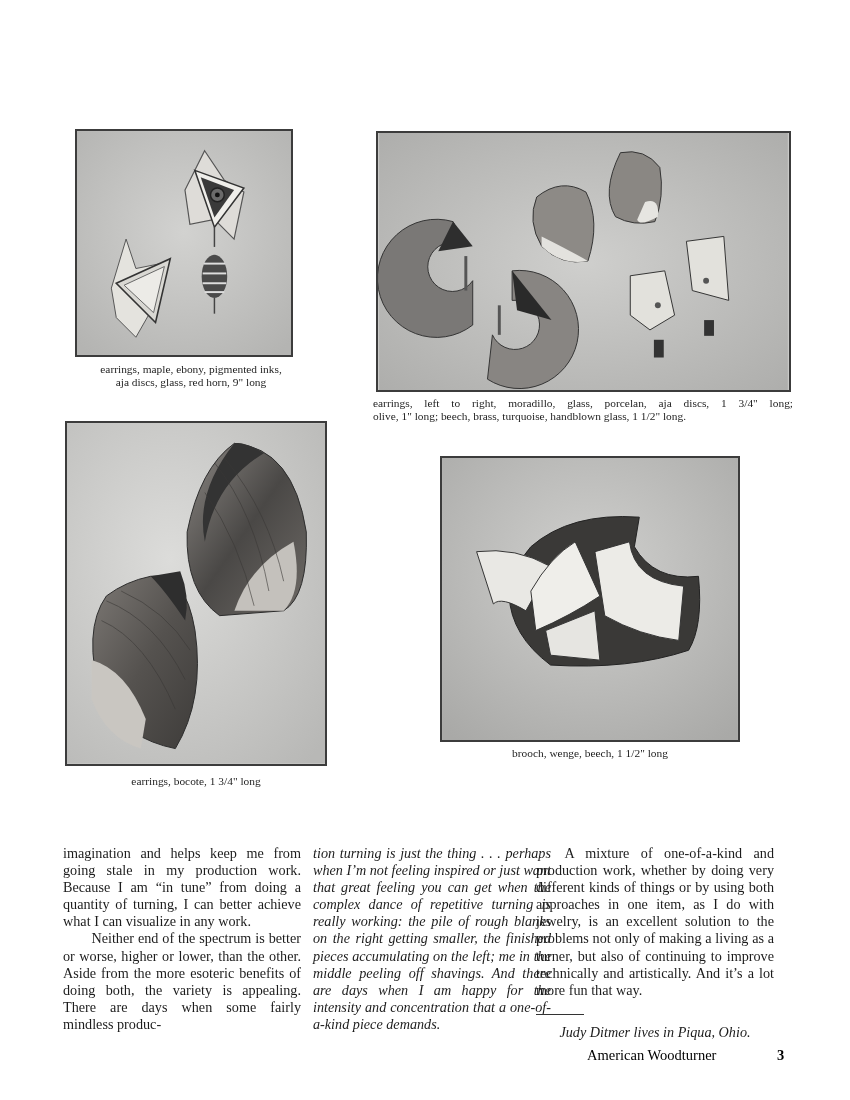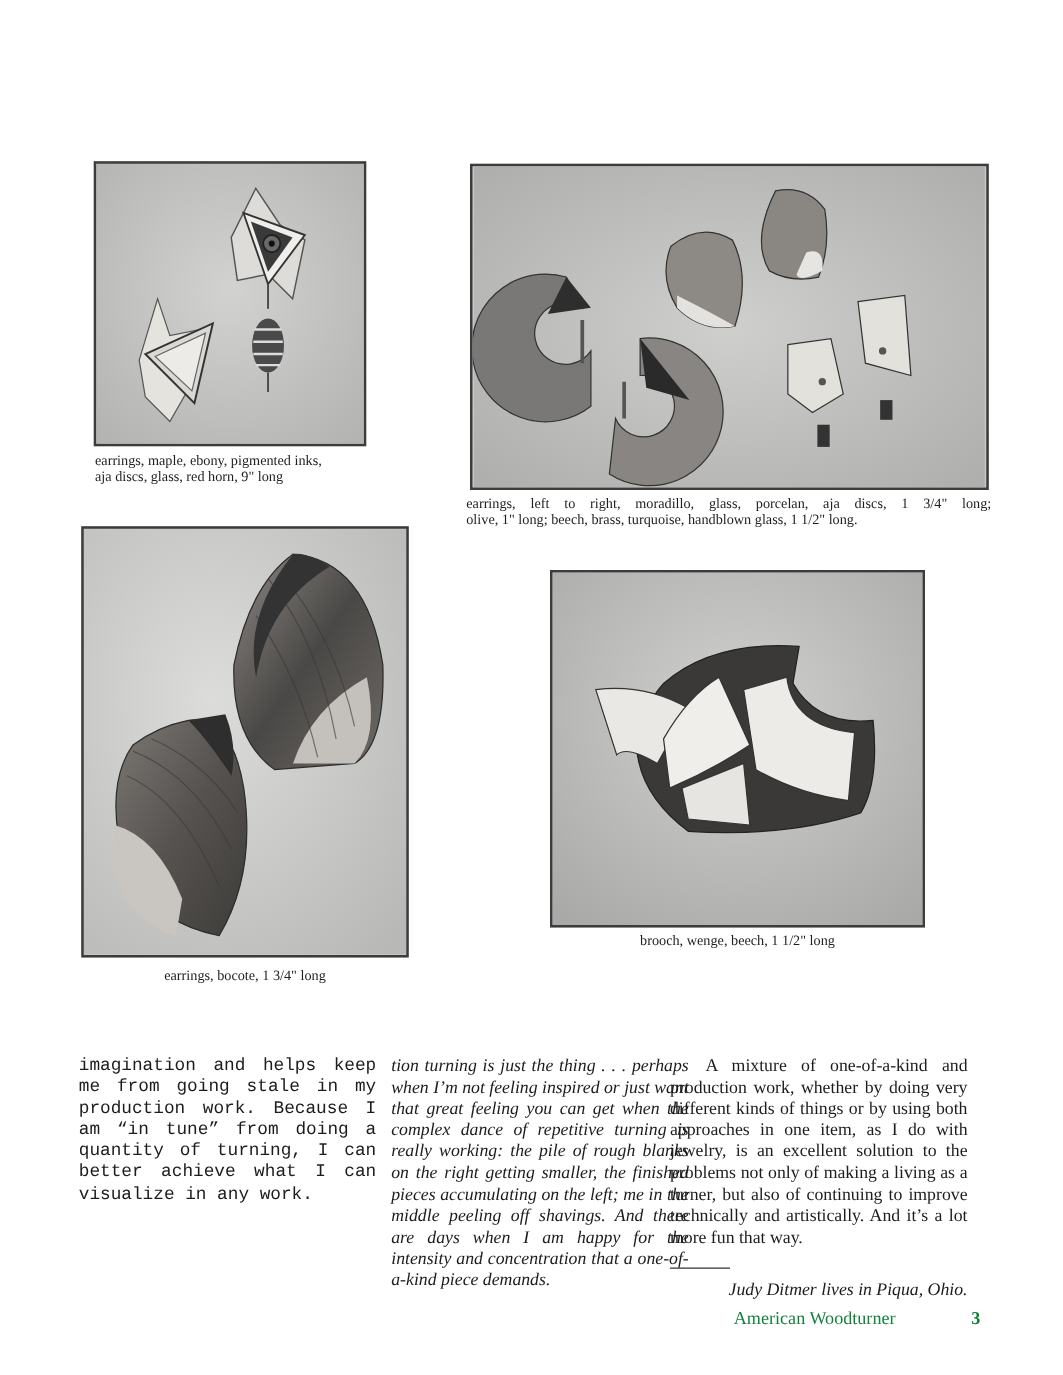--- a/index.html
+++ b/index.html
@@ -1,28 +1,28 @@
 <!DOCTYPE html>
 <html><head>
 <meta charset="utf-8">
 <style>
   html, body { margin:0; padding:0; background:#fff; }
   body { width:850px; height:1100px; position:relative; overflow:hidden;
          font-family:"Liberation Serif", "DejaVu Serif", serif; color:#1a1a1a; }
   .photo { position:absolute; box-sizing:border-box; border:2px solid #3c3c3c;
            background:#c9c9c7; overflow:hidden; }
   .photo svg { position:absolute; left:0; top:0; width:100%; height:100%; }
-  .caption { position:absolute; font-size:11.4px; line-height:13px; color:#1e1e1e; }
+  .caption { position:absolute; font-size:11.4px; line-height:13px; color:#1e1e1e;text-align:center; }
   .col { position:absolute; top:845px; width:238px; font-size:14.2px; line-height:17.1px;
          text-align:justify; color:#1c1c1c; }
   .col p { margin:0; }
   .indent { text-indent:2em; }
   .rule { width:48px; height:0; border-top:1px solid #333; margin:15px 0 9px 0; }
-  .byline { font-style:italic; text-align:right; }
-  .footer { position:absolute; top:1047px; font-size:14.5px; color:#15803d; }
+  .byline { font-style:italic; text-align:center; }
+  .footer { position:absolute; top:1047px; font-size:14.5px; color:#000000; }
 </style>
 </head>
 <body>
 
 <div class="photo" style="left:75px; top:129px; width:218px; height:228px;">
   <svg viewBox="0 0 218 228">
     <defs>
         <radialGradient id="bg1" cx="50%" cy="45%" r="70%">
           <stop offset="0" stop-color="#d2d2d0"></stop>
           <stop offset="1" stop-color="#b4b4b2"></stop>
@@ -137,22 +137,23 @@
     <path d="M35 95 Q75 90 110 110 L85 155 Q60 140 52 148 Z" fill="#e9e8e4" stroke="#333"></path>
     <path d="M135 85 L160 140 Q130 160 95 175 L90 135 Q110 100 135 85 Z" fill="#efeeea" stroke="#333"></path>
     <path d="M105 175 L155 155 L160 205 L110 200 Z" fill="#e6e5e1" stroke="#333"></path>
     <path d="M155 95 L190 85 Q195 125 245 130 L240 185 Q200 180 165 160 Z" fill="#ecebe7" stroke="#333"></path>
   </svg>
 </div>
 <div class="caption" style="left:440px; top:747px; width:300px; text-align:center;">
   <div>brooch, wenge, beech, 1 1/2" long</div>
 </div>
 
-<div class="col" style="left:63px;font-family:Liberation Mono, monospace;">
+<div class="col" style="left:63px;">
   <p>imagination and helps keep me from going stale in my production work. Because I am “in tune” from doing a quantity of turning, I can better achieve what I can visualize in any work.</p>
+  <p class="indent">Neither end of the spectrum is better or worse, higher or lower, than the other. Aside from the more esoteric benefits of doing both, the variety is appealing. There are days when some fairly mindless produc-</p>
 </div>
 <div class="col" style="left:313px;font-style:italic;">
   <p>tion turning is just the thing . . . perhaps when I’m not feeling inspired or just want that great feeling you can get when the complex dance of repetitive turning is really working: the pile of rough blanks on the right getting smaller, the finished pieces accumulating on the left; me in the middle peeling off shavings. And there are days when I am happy for the intensity and concentration that a one-of-a-kind piece demands.</p>
 </div>
 <div class="col" style="left:536px;">
   <p class="indent">A mixture of one-of-a-kind and production work, whether by doing very different kinds of things or by using both approaches in one item, as I do with jewelry, is an excellent solution to the problems not only of making a living as a turner, but also of continuing to improve technically and artistically. And it’s a lot more fun that way.</p>
   <div class="rule"></div>
   <p class="byline">Judy Ditmer lives in Piqua, Ohio.</p>
 </div>
 

